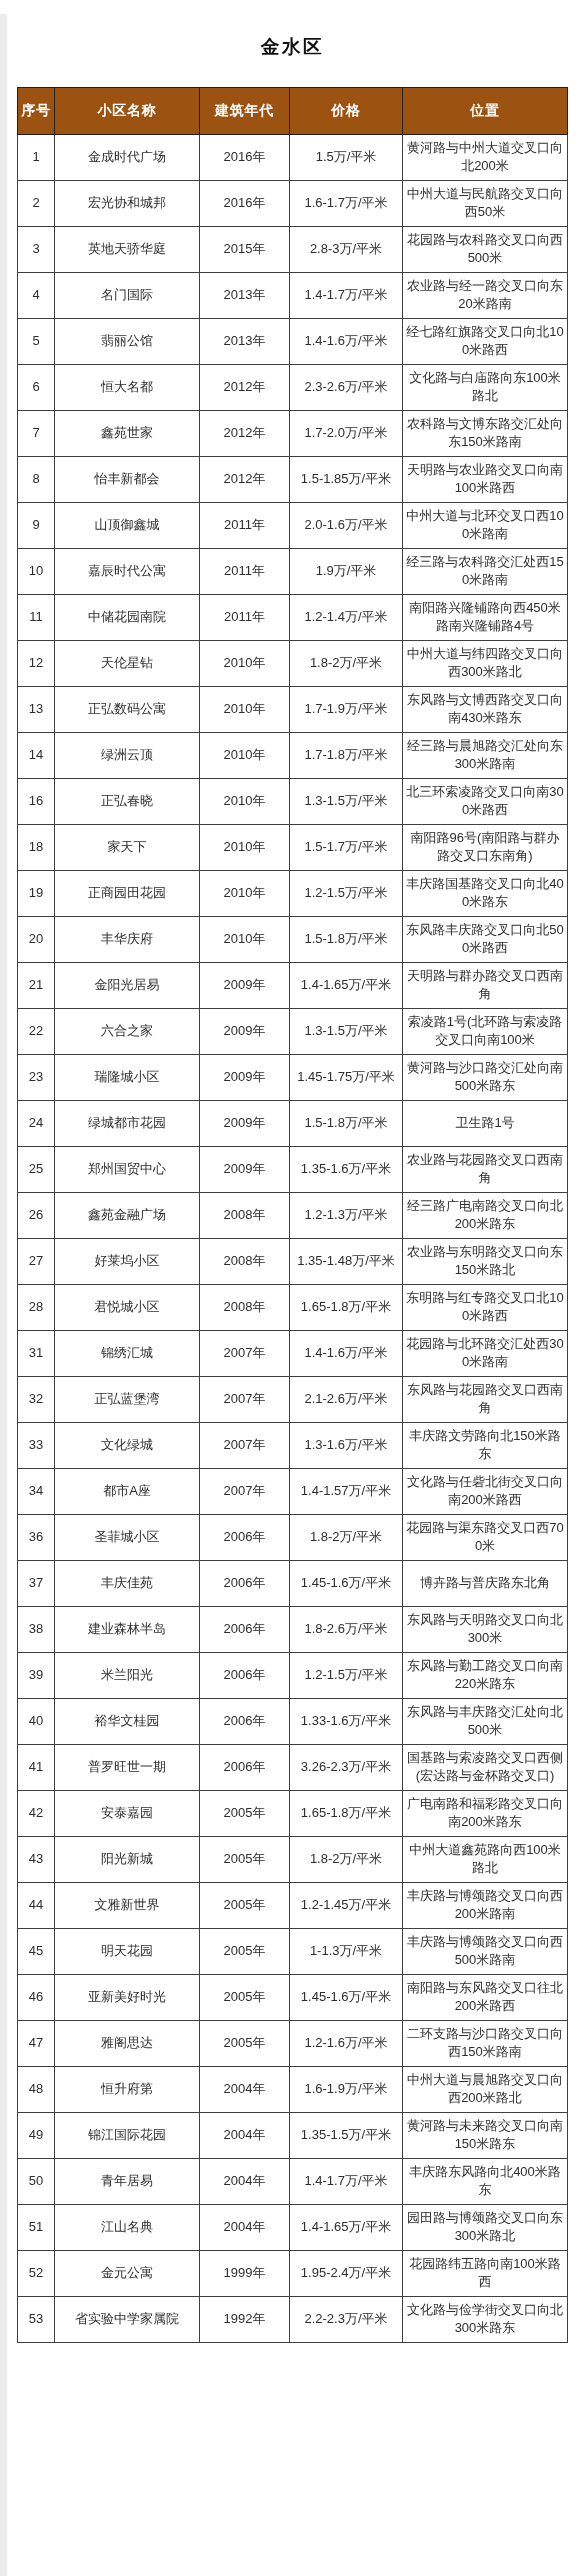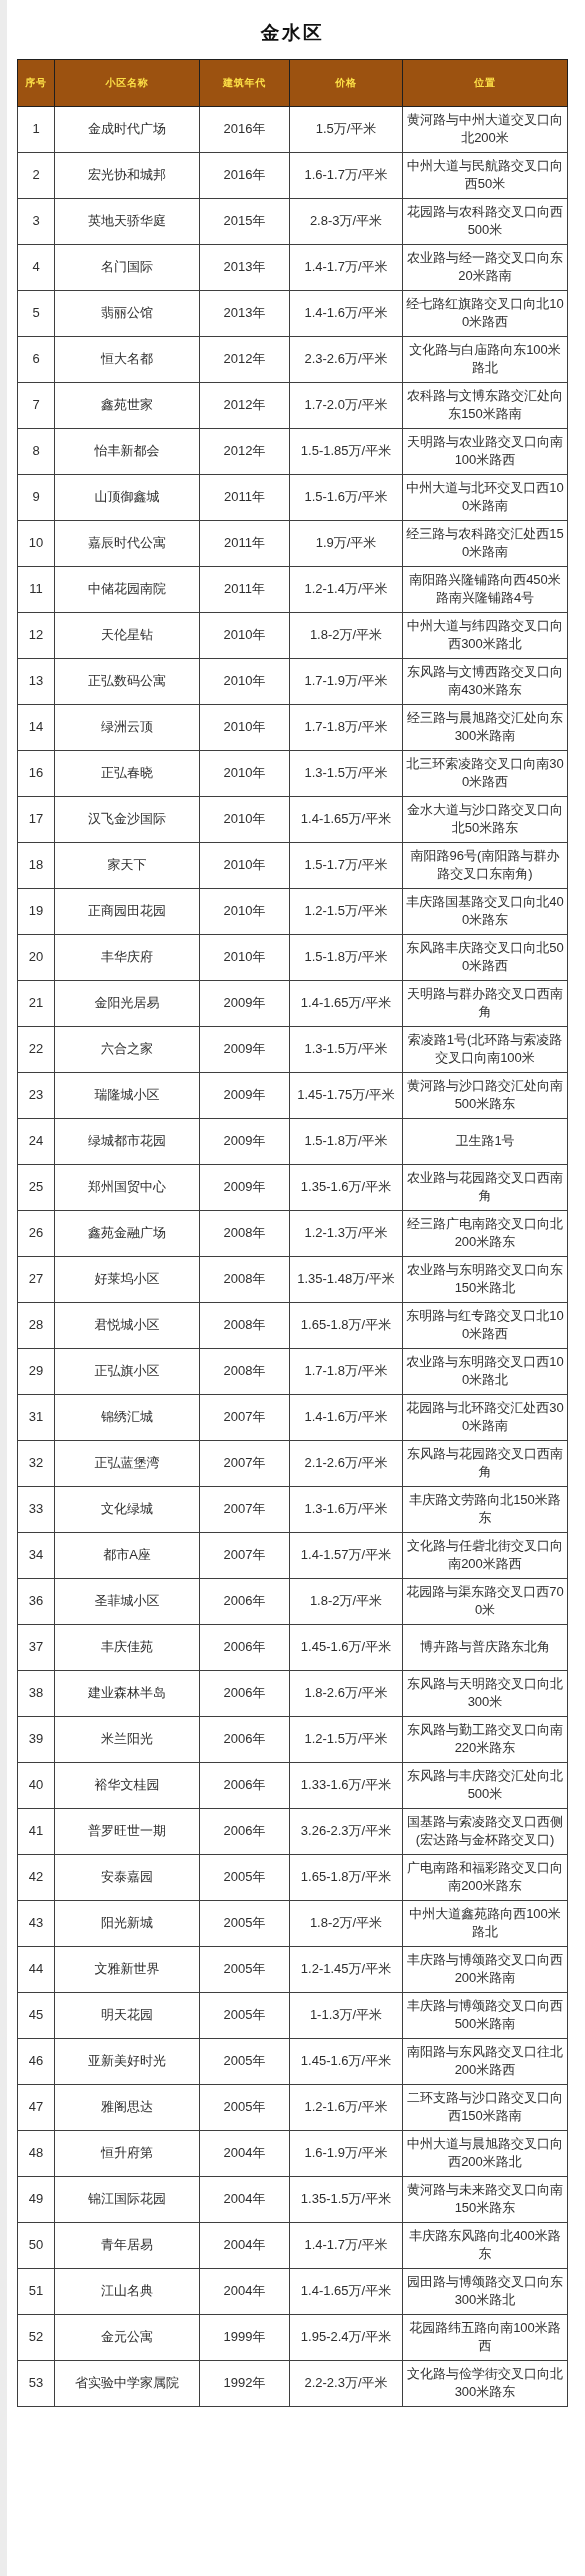--- a/index.html
+++ b/index.html
@@ -17,39 +17,39 @@
   }
   .left-strip {
     position: absolute;
     left: 0;
     top: 0;
     width: 7.3px;
     height: 100%;
     background: #ececec;
   }
   .page-title {
-    margin: 0;
+    margin: 14px;
     padding: 19.5px 0 13px 0;
     text-align: center;
     font-size: 18.7px;
     font-weight: bold;
     color: #111111;
     letter-spacing: 2.4px;
   }
   table.community-table {
     border-collapse: collapse;
     table-layout: fixed;
     width: 550px;
     margin: 0 auto;
   }
   table.community-table th {
     background: #9c5210;
-    color: #fde047;
+    color: #ffffff;
     font-weight: bold;
-    font-size: 10px;
+    font-size: 14px;
     height: 46px;
     border: 0.8px solid #1f1f1f;
     padding: 0 1.6px;
     letter-spacing: 0.8px;
   }
   table.community-table td {
     border: 0.8px solid #3f3f3f;
     text-align: center;
     vertical-align: middle;
     font-size: 13px;
@@ -236,21 +236,21 @@
           <td class="col-index">
             <div class="cell-inner">9</div>
           </td>
           <td class="col-name">
             <div class="cell-inner">山顶御鑫城</div>
           </td>
           <td class="col-year">
             <div class="cell-inner">2011年</div>
           </td>
           <td class="col-price">
-            <div class="cell-inner">1.5-1.6万/平米</div>
+            <div class="cell-inner">2.0-1.6万/平米</div>
           </td>
           <td class="col-location">
             <div class="cell-inner">中州大道与北环交叉口西100米路南</div>
           </td>
         </tr>
         <tr>
           <td class="col-index">
             <div class="cell-inner">10</div>
           </td>
           <td class="col-name">
@@ -346,165 +346,148 @@
           </td>
           <td class="col-price">
             <div class="cell-inner">1.3-1.5万/平米</div>
           </td>
           <td class="col-location">
             <div class="cell-inner">北三环索凌路交叉口向南300米路西</div>
           </td>
         </tr>
         <tr>
           <td class="col-index">
-            <div class="cell-inner">17</div>
-          </td>
-          <td class="col-name">
-            <div class="cell-inner">汉飞金沙国际</div>
+            <div class="cell-inner">18</div>
+          </td>
+          <td class="col-name">
+            <div class="cell-inner">家天下</div>
           </td>
           <td class="col-year">
             <div class="cell-inner">2010年</div>
           </td>
           <td class="col-price">
+            <div class="cell-inner">1.5-1.7万/平米</div>
+          </td>
+          <td class="col-location">
+            <div class="cell-inner">南阳路96号(南阳路与群办路交叉口东南角)</div>
+          </td>
+        </tr>
+        <tr>
+          <td class="col-index">
+            <div class="cell-inner">19</div>
+          </td>
+          <td class="col-name">
+            <div class="cell-inner">正商园田花园</div>
+          </td>
+          <td class="col-year">
+            <div class="cell-inner">2010年</div>
+          </td>
+          <td class="col-price">
+            <div class="cell-inner">1.2-1.5万/平米</div>
+          </td>
+          <td class="col-location">
+            <div class="cell-inner">丰庆路国基路交叉口向北400米路东</div>
+          </td>
+        </tr>
+        <tr>
+          <td class="col-index">
+            <div class="cell-inner">20</div>
+          </td>
+          <td class="col-name">
+            <div class="cell-inner">丰华庆府</div>
+          </td>
+          <td class="col-year">
+            <div class="cell-inner">2010年</div>
+          </td>
+          <td class="col-price">
+            <div class="cell-inner">1.5-1.8万/平米</div>
+          </td>
+          <td class="col-location">
+            <div class="cell-inner">东风路丰庆路交叉口向北500米路西</div>
+          </td>
+        </tr>
+        <tr>
+          <td class="col-index">
+            <div class="cell-inner">21</div>
+          </td>
+          <td class="col-name">
+            <div class="cell-inner">金阳光居易</div>
+          </td>
+          <td class="col-year">
+            <div class="cell-inner">2009年</div>
+          </td>
+          <td class="col-price">
             <div class="cell-inner">1.4-1.65万/平米</div>
           </td>
           <td class="col-location">
-            <div class="cell-inner">金水大道与沙口路交叉口向北50米路东</div>
-          </td>
-        </tr>
-        <tr>
-          <td class="col-index">
-            <div class="cell-inner">18</div>
-          </td>
-          <td class="col-name">
-            <div class="cell-inner">家天下</div>
-          </td>
-          <td class="col-year">
-            <div class="cell-inner">2010年</div>
-          </td>
-          <td class="col-price">
-            <div class="cell-inner">1.5-1.7万/平米</div>
-          </td>
-          <td class="col-location">
-            <div class="cell-inner">南阳路96号(南阳路与群办路交叉口东南角)</div>
-          </td>
-        </tr>
-        <tr>
-          <td class="col-index">
-            <div class="cell-inner">19</div>
-          </td>
-          <td class="col-name">
-            <div class="cell-inner">正商园田花园</div>
-          </td>
-          <td class="col-year">
-            <div class="cell-inner">2010年</div>
-          </td>
-          <td class="col-price">
-            <div class="cell-inner">1.2-1.5万/平米</div>
-          </td>
-          <td class="col-location">
-            <div class="cell-inner">丰庆路国基路交叉口向北400米路东</div>
-          </td>
-        </tr>
-        <tr>
-          <td class="col-index">
-            <div class="cell-inner">20</div>
-          </td>
-          <td class="col-name">
-            <div class="cell-inner">丰华庆府</div>
-          </td>
-          <td class="col-year">
-            <div class="cell-inner">2010年</div>
+            <div class="cell-inner">天明路与群办路交叉口西南角</div>
+          </td>
+        </tr>
+        <tr>
+          <td class="col-index">
+            <div class="cell-inner">22</div>
+          </td>
+          <td class="col-name">
+            <div class="cell-inner">六合之家</div>
+          </td>
+          <td class="col-year">
+            <div class="cell-inner">2009年</div>
+          </td>
+          <td class="col-price">
+            <div class="cell-inner">1.3-1.5万/平米</div>
+          </td>
+          <td class="col-location">
+            <div class="cell-inner">索凌路1号(北环路与索凌路交叉口向南100米</div>
+          </td>
+        </tr>
+        <tr>
+          <td class="col-index">
+            <div class="cell-inner">23</div>
+          </td>
+          <td class="col-name">
+            <div class="cell-inner">瑞隆城小区</div>
+          </td>
+          <td class="col-year">
+            <div class="cell-inner">2009年</div>
+          </td>
+          <td class="col-price">
+            <div class="cell-inner">1.45-1.75万/平米</div>
+          </td>
+          <td class="col-location">
+            <div class="cell-inner">黄河路与沙口路交汇处向南500米路东</div>
+          </td>
+        </tr>
+        <tr>
+          <td class="col-index">
+            <div class="cell-inner">24</div>
+          </td>
+          <td class="col-name">
+            <div class="cell-inner">绿城都市花园</div>
+          </td>
+          <td class="col-year">
+            <div class="cell-inner">2009年</div>
           </td>
           <td class="col-price">
             <div class="cell-inner">1.5-1.8万/平米</div>
           </td>
           <td class="col-location">
-            <div class="cell-inner">东风路丰庆路交叉口向北500米路西</div>
-          </td>
-        </tr>
-        <tr>
-          <td class="col-index">
-            <div class="cell-inner">21</div>
-          </td>
-          <td class="col-name">
-            <div class="cell-inner">金阳光居易</div>
+            <div class="cell-inner">卫生路1号</div>
+          </td>
+        </tr>
+        <tr>
+          <td class="col-index">
+            <div class="cell-inner">25</div>
+          </td>
+          <td class="col-name">
+            <div class="cell-inner">郑州国贸中心</div>
           </td>
           <td class="col-year">
             <div class="cell-inner">2009年</div>
           </td>
           <td class="col-price">
-            <div class="cell-inner">1.4-1.65万/平米</div>
-          </td>
-          <td class="col-location">
-            <div class="cell-inner">天明路与群办路交叉口西南角</div>
-          </td>
-        </tr>
-        <tr>
-          <td class="col-index">
-            <div class="cell-inner">22</div>
-          </td>
-          <td class="col-name">
-            <div class="cell-inner">六合之家</div>
-          </td>
-          <td class="col-year">
-            <div class="cell-inner">2009年</div>
-          </td>
-          <td class="col-price">
-            <div class="cell-inner">1.3-1.5万/平米</div>
-          </td>
-          <td class="col-location">
-            <div class="cell-inner">索凌路1号(北环路与索凌路交叉口向南100米</div>
-          </td>
-        </tr>
-        <tr>
-          <td class="col-index">
-            <div class="cell-inner">23</div>
-          </td>
-          <td class="col-name">
-            <div class="cell-inner">瑞隆城小区</div>
-          </td>
-          <td class="col-year">
-            <div class="cell-inner">2009年</div>
-          </td>
-          <td class="col-price">
-            <div class="cell-inner">1.45-1.75万/平米</div>
-          </td>
-          <td class="col-location">
-            <div class="cell-inner">黄河路与沙口路交汇处向南500米路东</div>
-          </td>
-        </tr>
-        <tr>
-          <td class="col-index">
-            <div class="cell-inner">24</div>
-          </td>
-          <td class="col-name">
-            <div class="cell-inner">绿城都市花园</div>
-          </td>
-          <td class="col-year">
-            <div class="cell-inner">2009年</div>
-          </td>
-          <td class="col-price">
-            <div class="cell-inner">1.5-1.8万/平米</div>
-          </td>
-          <td class="col-location">
-            <div class="cell-inner">卫生路1号</div>
-          </td>
-        </tr>
-        <tr>
-          <td class="col-index">
-            <div class="cell-inner">25</div>
-          </td>
-          <td class="col-name">
-            <div class="cell-inner">郑州国贸中心</div>
-          </td>
-          <td class="col-year">
-            <div class="cell-inner">2009年</div>
-          </td>
-          <td class="col-price">
             <div class="cell-inner">1.35-1.6万/平米</div>
           </td>
           <td class="col-location">
             <div class="cell-inner">农业路与花园路交叉口西南角</div>
           </td>
         </tr>
         <tr>
           <td class="col-index">
             <div class="cell-inner">26</div>
           </td>
@@ -546,37 +529,20 @@
             <div class="cell-inner">君悦城小区</div>
           </td>
           <td class="col-year">
             <div class="cell-inner">2008年</div>
           </td>
           <td class="col-price">
             <div class="cell-inner">1.65-1.8万/平米</div>
           </td>
           <td class="col-location">
             <div class="cell-inner">东明路与红专路交叉口北100米路西</div>
-          </td>
-        </tr>
-        <tr>
-          <td class="col-index">
-            <div class="cell-inner">29</div>
-          </td>
-          <td class="col-name">
-            <div class="cell-inner">正弘旗小区</div>
-          </td>
-          <td class="col-year">
-            <div class="cell-inner">2008年</div>
-          </td>
-          <td class="col-price">
-            <div class="cell-inner">1.7-1.8万/平米</div>
-          </td>
-          <td class="col-location">
-            <div class="cell-inner">农业路与东明路交叉口西100米路北</div>
           </td>
         </tr>
         <tr>
           <td class="col-index">
             <div class="cell-inner">31</div>
           </td>
           <td class="col-name">
             <div class="cell-inner">锦绣汇城</div>
           </td>
           <td class="col-year">

